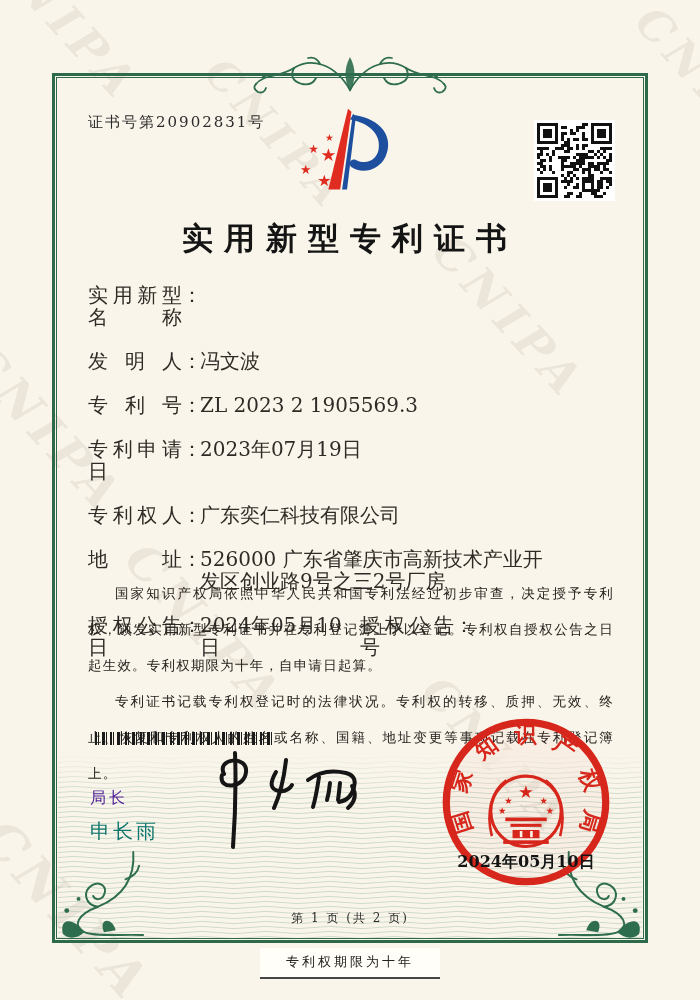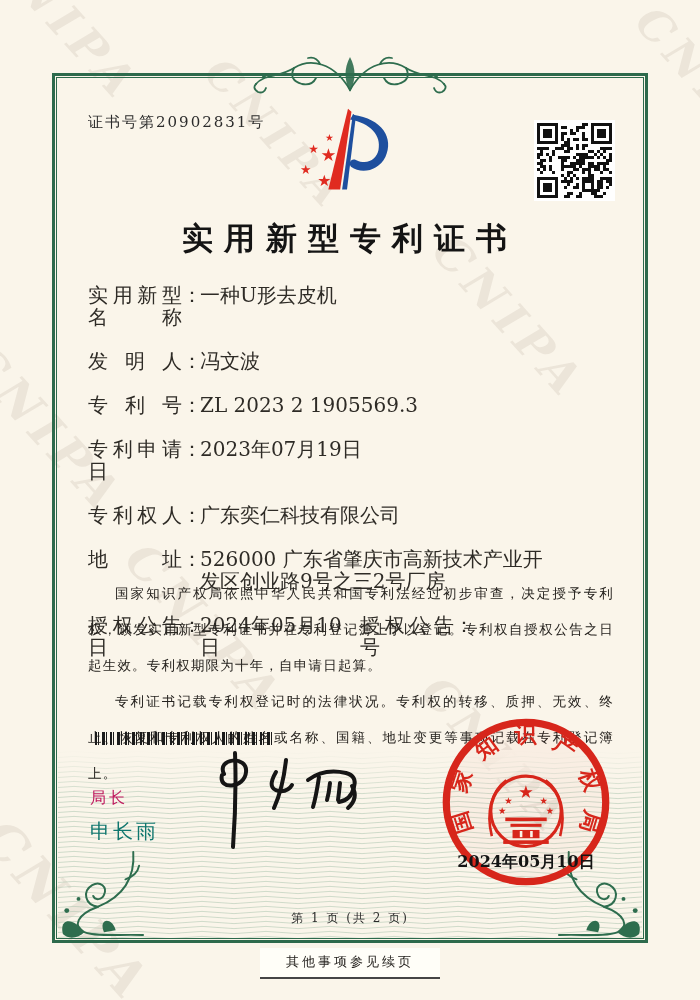--- a/index.html
+++ b/index.html
@@ -48,21 +48,21 @@
   
   .paras{position:absolute;left:88px;top:575px;width:526px;font-size:13.5px;line-height:36px;
          text-align:justify;letter-spacing:1.2px;color:#26231f;}
   .paras p{margin:0;text-indent:2em;}
   
   .barcode{position:absolute;left:95px;top:732px;width:178px;height:13px;
     background:repeating-linear-gradient(90deg,#1b1b1b 0 2px,rgba(0,0,0,0) 2px 3px,
       #1b1b1b 3px 4px,rgba(0,0,0,0) 4px 7px,#1b1b1b 7px 10px,rgba(0,0,0,0) 10px 11px,
       #1b1b1b 11px 12px,rgba(0,0,0,0) 12px 15px);}
   
-  .director-title{position:absolute;left:90px;top:788px;font-size:16px;letter-spacing:3px;color:#be185d;}
+  .director-title{position:absolute;left:90px;top:788px;font-size:16px;letter-spacing:3px;color:#4c1d95;}
   .director-name{position:absolute;left:90px;top:818px;font-size:20px;letter-spacing:3px;color:#0f766e;}
   .sig{position:absolute;left:200px;top:750px;}
   
   .seal{position:absolute;left:438px;top:714px;}
   
   .pageno{position:absolute;left:0;top:910px;width:100%;text-align:center;font-size:12px;
           letter-spacing:2px;color:#2a2a2a;}
   .contnote{position:absolute;left:50%;top:948px;transform:translateX(-50%);
             background:#fffef8;padding:5px 26px 6px;border-bottom:2px solid #454545;
             font-size:13px;letter-spacing:3px;color:#26231f;white-space:nowrap;}
@@ -360,21 +360,20 @@
       <rect x="3" y="57" width="15" height="15" fill="#fff"></rect>
       <rect x="6" y="60" width="9" height="9" fill="#111"></rect>
     </svg>
 
   <div class="title">实用新型专利证书</div>
 
   <div class="fields">
     <div class="frow">
       <span class="lbl">实用新型名称</span>
       <span class="colon">：</span>
-      <span class="val">一种U形去皮机</span>
     </div>
     <div class="frow">
       <span class="lbl">发明人</span>
       <span class="colon">：</span>
       <span class="val">冯文波</span>
     </div>
     <div class="frow">
       <span class="lbl">专利号</span>
       <span class="colon">：</span>
       <span class="val">ZL 2023 2 1905569.3</span>
@@ -454,15 +453,15 @@
       <rect x="70" y="106" width="30" height="3" fill="#d7261b"></rect>
       <rect x="72" y="112" width="26" height="8" fill="#d7261b"></rect>
       <rect x="79" y="113" width="2.5" height="6" fill="#faf5ea"></rect>
       <rect x="89" y="113" width="2.5" height="6" fill="#faf5ea"></rect>
       <rect x="63" y="122" width="44" height="3.5" fill="#d7261b"></rect>
     </g>
     <text x="85" y="148" font-size="15.5" font-weight="bold" fill="#141414" text-anchor="middle" font-family="DejaVu Serif, serif">2024年05月10日</text>
   </svg>
 
   <div class="pageno">第 1 页 (共 2 页)</div>
-  <div class="contnote">其他事项参见续页</div>
+  <div class="contnote">专利权期限为十年</div>
 
 </div>
 
 </body></html>

